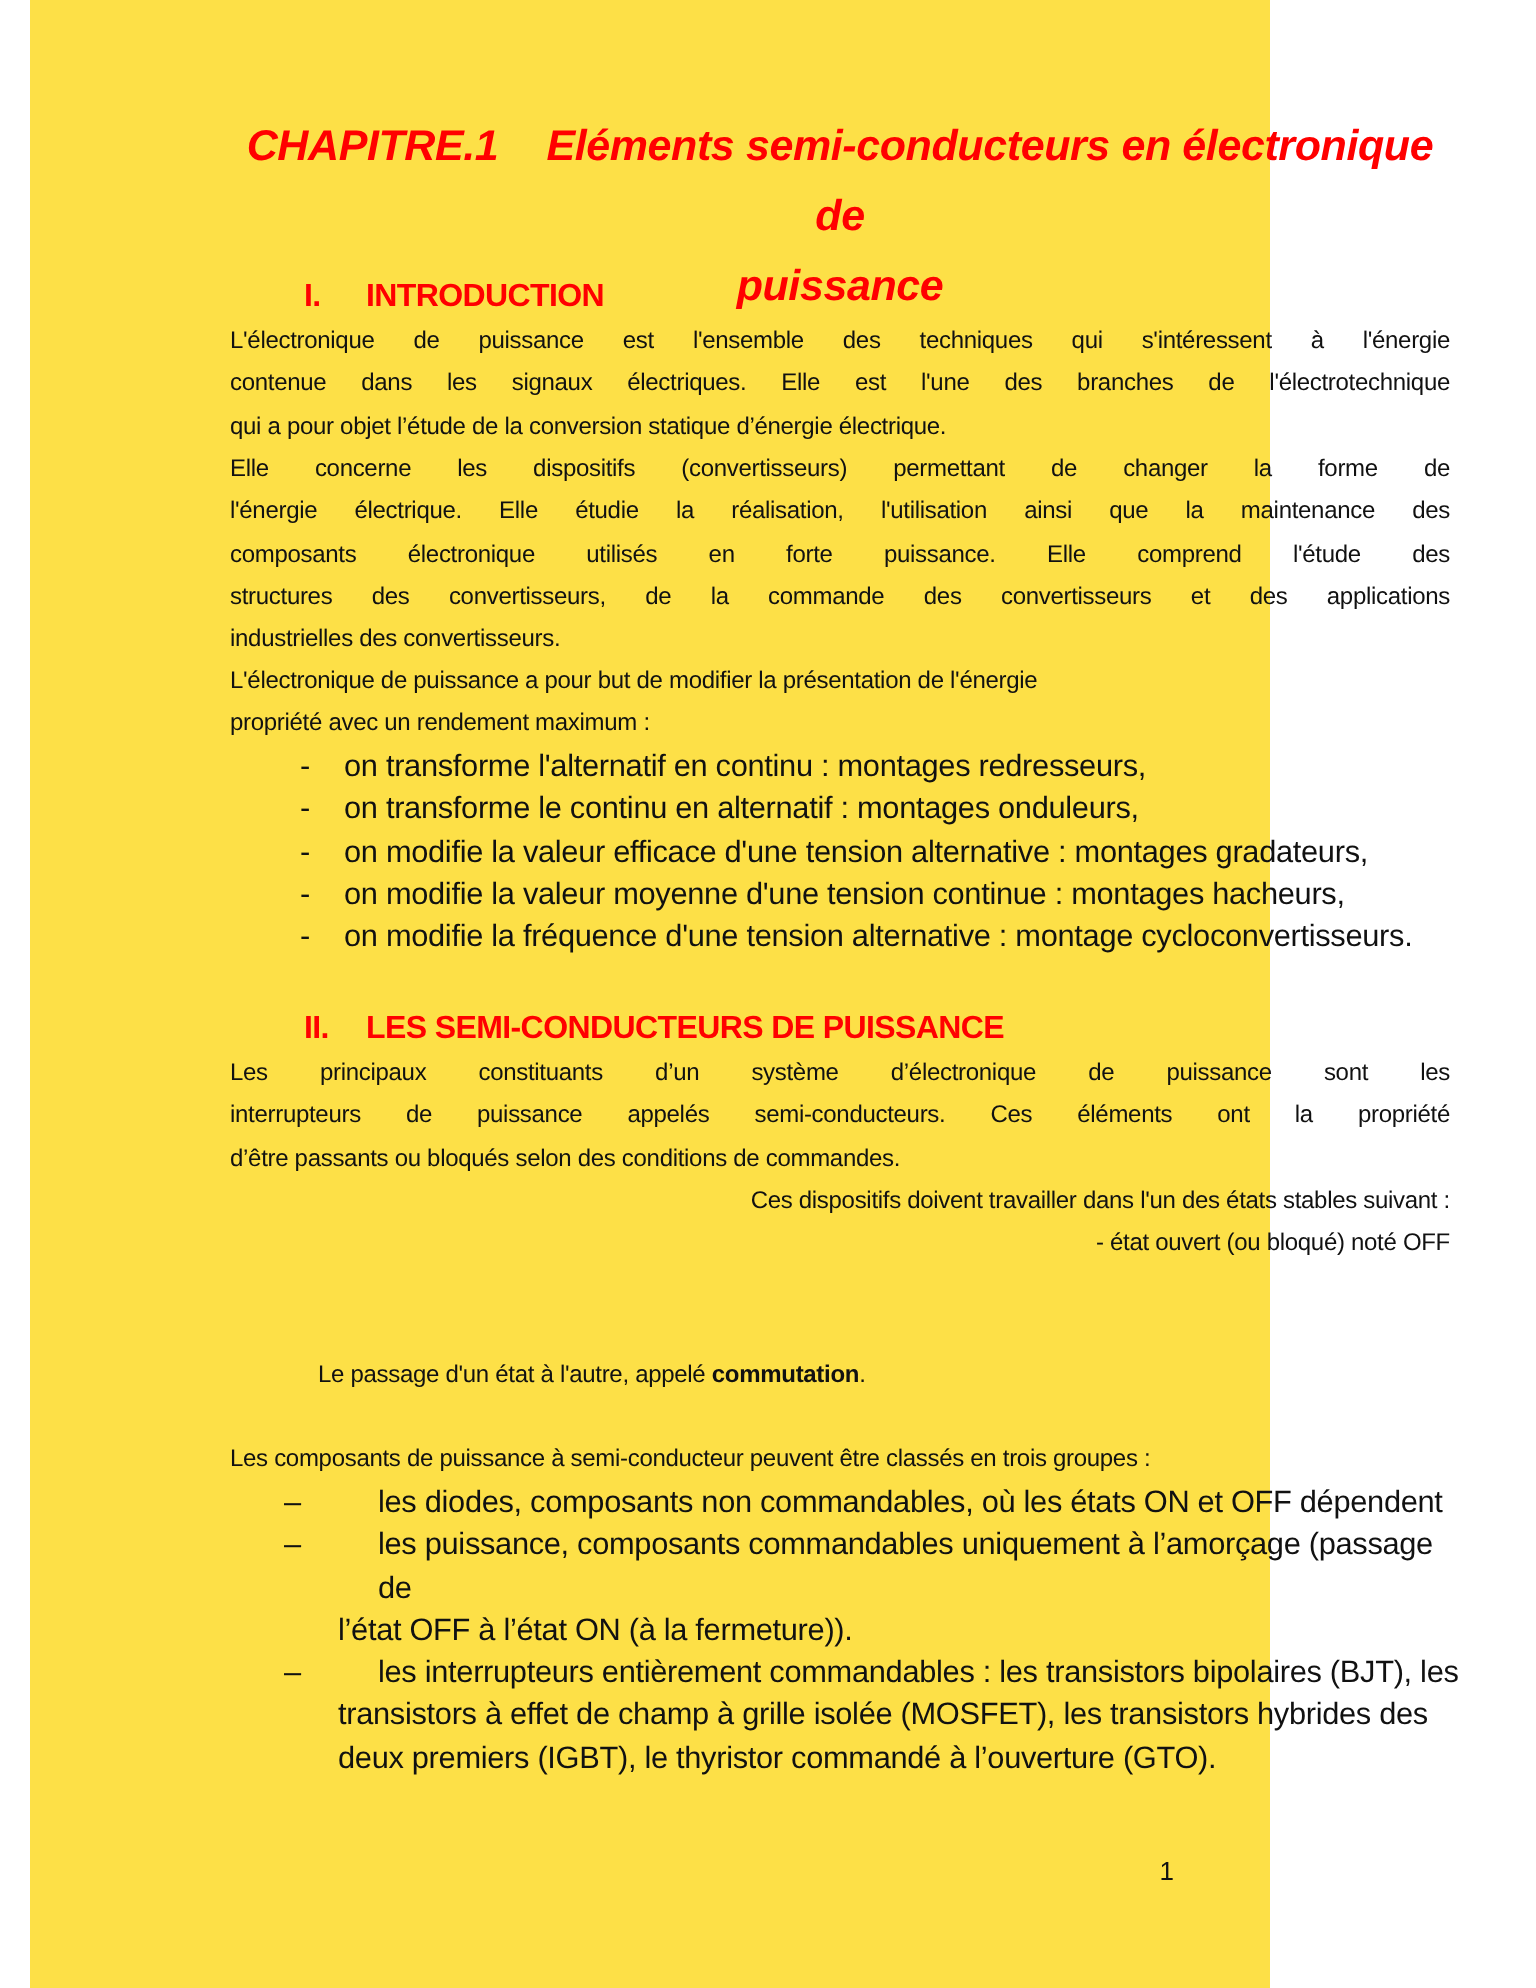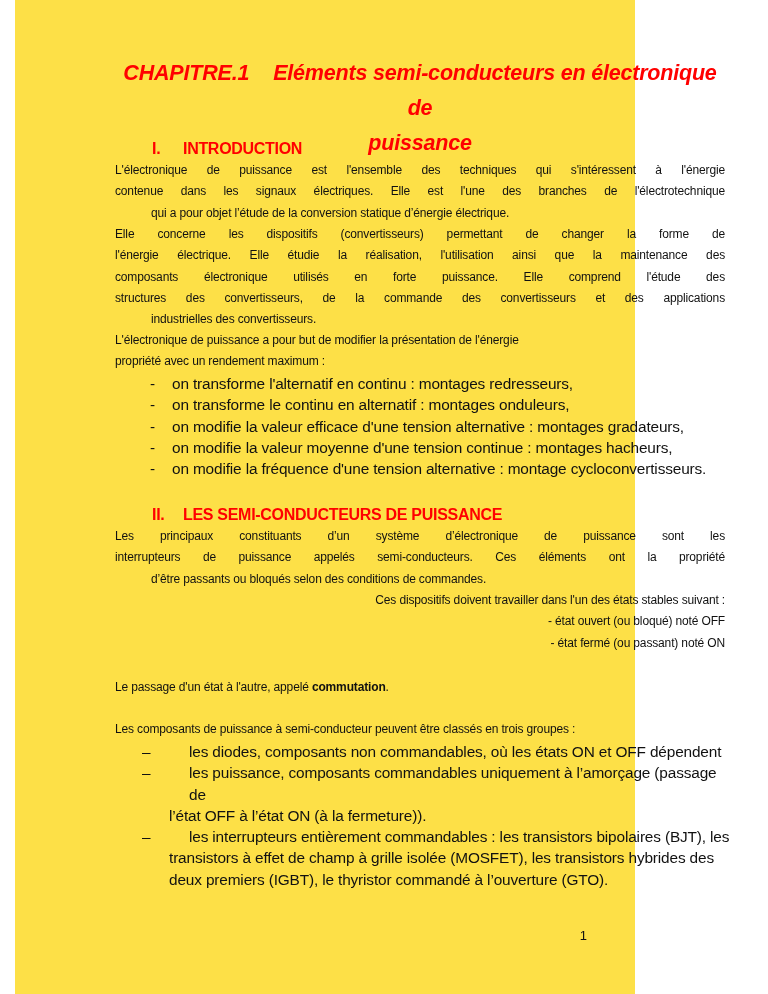--- a/index.html
+++ b/index.html
@@ -19,21 +19,21 @@
     position: absolute; left: 117px; color: #ff0000; font-weight: bold;
     font-size: 16px; line-height: 20px; letter-spacing: -0.3px; margin-left: 20px;
   }
   .h1 .num { display: inline-block; width: 31px; }
   .para {
     position: absolute; left: 100px; width: 610px;
     font-size: 12px; line-height: 21.3px; letter-spacing: -0.15px;
   }
   .just { text-align: justify; text-align-last: left; }
   .just .ln { display: block; text-align: justify; text-align-last: justify; }
-  .just .ln.last { text-align-last: left; margin-left: 36px; }
+  .just .ln.last { text-align-last: left; }
   .plain .ln { display: block; }
   .list { position: absolute; left: 100px; width: 620px; font-size: 15.4px; line-height: 21.3px; letter-spacing: -0.15px; }
   .li { position: relative; padding-left: 57px; }
   .li .dash { position: absolute; left: 35px; top: 0; }
   .list2 { position: absolute; left: 100px; width: 620px; font-size: 15.4px; line-height: 21.3px; letter-spacing: -0.15px; }
   .li2 { position: relative; padding-left: 54px; }
   .li2 .dash { position: absolute; left: 27px; top: 0; }
   .li2 .ln { display: block; }
   .li2 .ln.first { margin-left: 20px; }
   b { font-weight: bold; }
@@ -86,24 +86,23 @@
 
   <div class="para just" style="top:526px;">
     <span class="ln">Les principaux constituants d’un système d’électronique de puissance sont les</span>
     <span class="ln">interrupteurs de puissance appelés semi-conducteurs. Ces éléments ont la propriété</span>
     <span class="ln last">d’être passants ou bloqués selon des conditions de commandes.</span>
   </div>
 
   <div class="para plain" style="top:590px;text-align:right;">
     <span class="ln">Ces dispositifs doivent travailler dans l'un des états stables suivant :</span>
     <span class="ln">- état ouvert (ou bloqué) noté OFF</span>
-    <span class="ln">- état fermé (ou passant) noté ON</span>
   </div>
 
-  <div class="para plain" style="top:677px;">
+  <div class="para plain" style="top:677px;margin-left:44px;">
     <span>Le passage d'un état à l'autre, appelé </span><b>commutation</b><span>.</span>
   </div>
 
   <div class="para plain" style="top:719px;">
     <span>Les composants de puissance à semi-conducteur peuvent être classés en trois groupes :</span>
   </div>
 
   <div class="list2" style="top:741px;">
     <div class="li2">
       <span class="dash">–</span>

